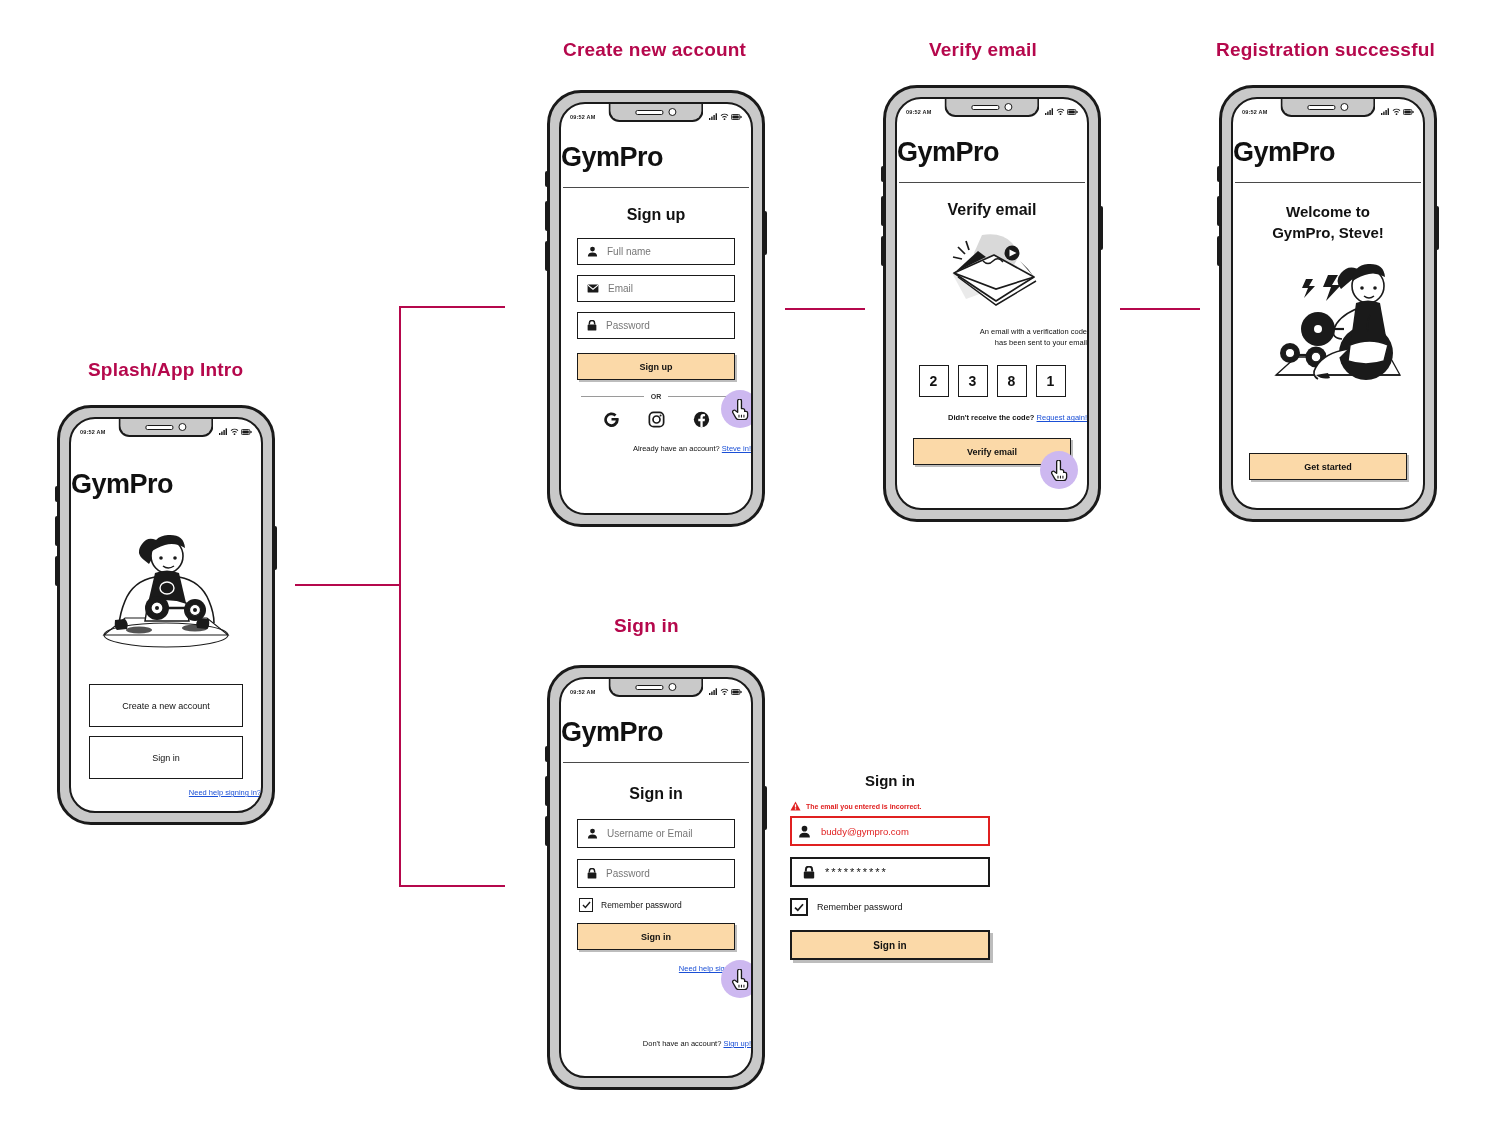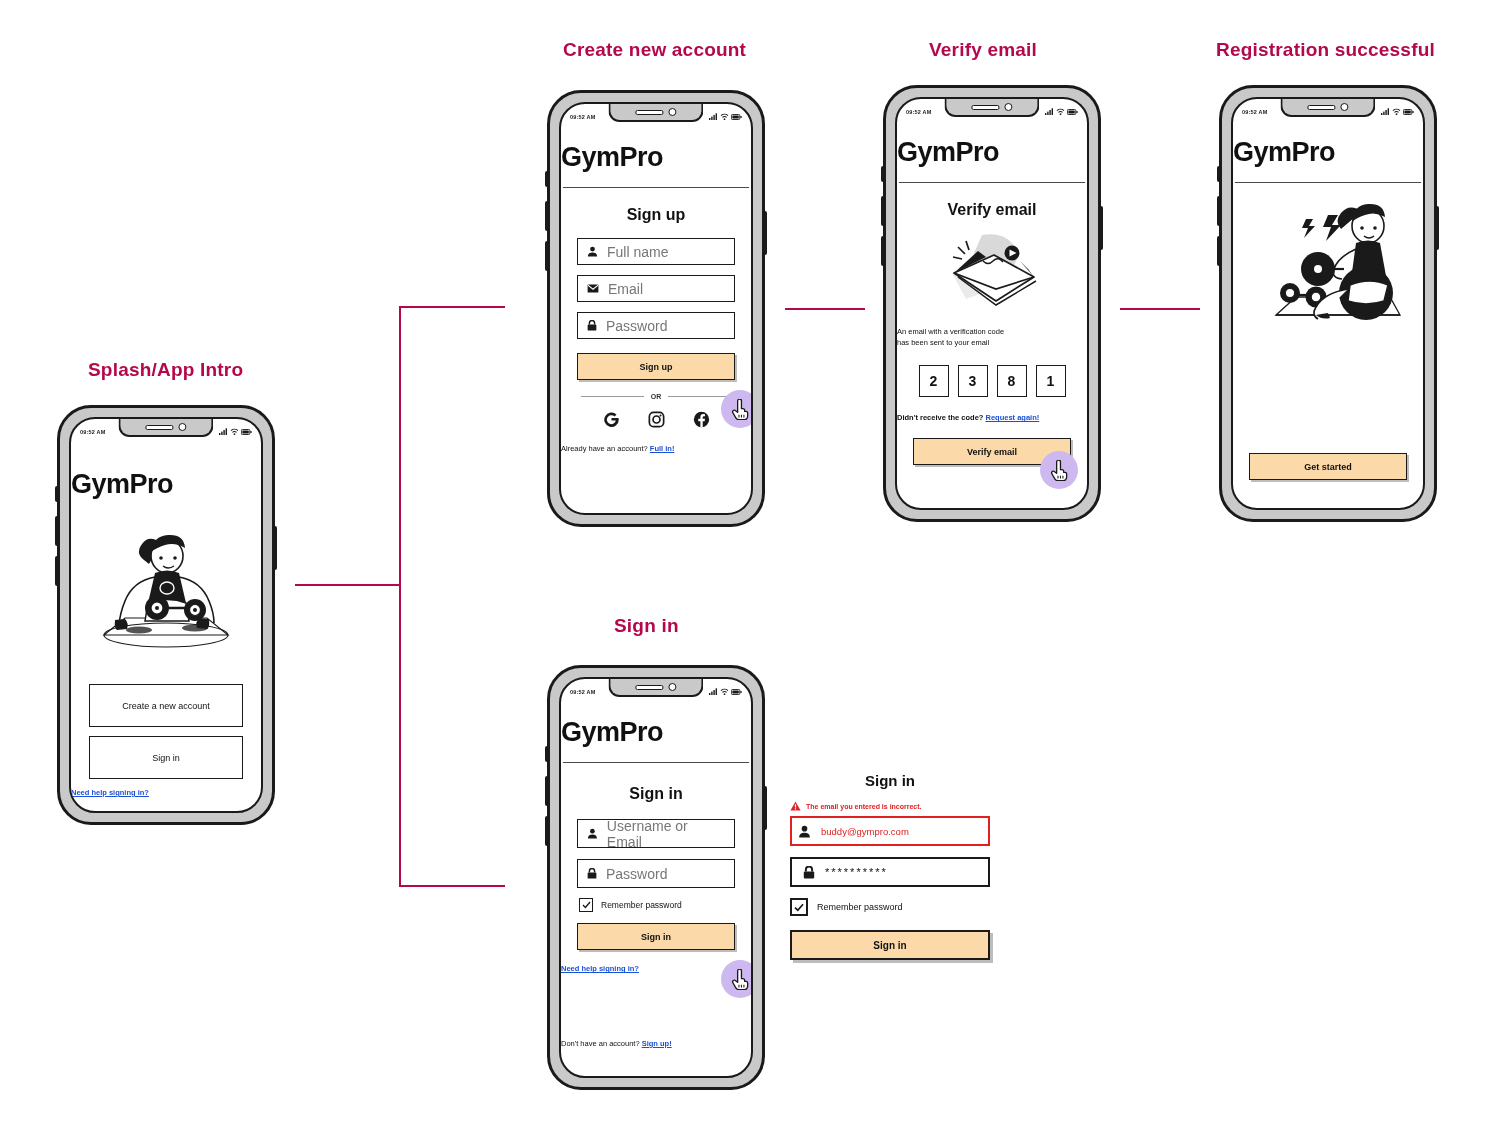--- a/index.html
+++ b/index.html
@@ -42,31 +42,31 @@
   .sb-right svg{display:block;}
 
   
   .brand{text-align:left;font-size:27px;font-weight:700;letter-spacing:-.5px;
          color:#111;padding:16px 0 14px;}
   .rule{height:1.4px;background:#4a4a4a;margin:0 2px;}
   .scr-title{text-align:center;font-size:16px;font-weight:700;color:#111;margin:18px 0 14px;}
 
   .field{box-sizing:border-box;display:flex;align-items:center;gap:9px;
          height:27px;margin:0 16px 10px;border:1.6px solid #1a1a1a;background:#fff;
-         padding:0 9px;font-size:14px;color:#777;}
+         padding:0 9px;font-size:10px;color:#777;}
   .field .fval{color:#777;}
   .cta{box-sizing:border-box;position:relative;margin:14px 16px 0;height:27px;
        background:#fbd9a8;border:1.6px solid #1a1a1a;display:flex;align-items:center;
        justify-content:center;font-size:9px;font-weight:700;color:#111;
        box-shadow:2px 2px 0 #bdbdbd;}
   .outline-btn{box-sizing:border-box;margin:0 18px 9px;height:43px;background:#fff;
        border:1.6px solid #1a1a1a;display:flex;align-items:center;justify-content:center;
        font-size:9px;font-weight:500;color:#111;}
-  .link{color:#1a4fd6;text-decoration:underline;font-weight:700;}
-  .center-note{text-align:left;font-size:7.5px;color:#111;}
+  .link{color:#1a4fd6;text-decoration:underline;font-weight:400;}
+  .center-note{text-align:right;font-size:7.5px;color:#111;}
 
   
   .or-row{display:flex;align-items:center;gap:7px;margin:13px 20px 0;}
   .or-row .ln{flex:1;height:1px;background:#9a9a9a;}
   .or-row .or{font-size:7px;font-weight:700;color:#333;}
   .socials{display:flex;justify-content:center;gap:28px;margin-top:11px;}
   .socials svg{display:block;}
 
   
   .cursor{position:absolute;width:38px;height:38px;border-radius:50%;
@@ -279,21 +279,21 @@
           <circle cx="14.8" cy="5.3" r="1.2" fill="#1a1a1a"></circle>
         </svg>
         <svg width="17" height="17" viewBox="0 0 20 20">
           <circle cx="10" cy="10" r="9" fill="#1a1a1a"></circle>
           <path d="M11.4 19 v-7 h2.3 l.4 -2.8 h-2.7 v-1.7 q0 -1.2 1.4 -1.2 h1.4 V3.8 a17 17 0 0 0 -2.2 -.13 q-3.3 0 -3.3 3.4 v2.1 H6.2 V12 h2.5 v7 Z" fill="#fff"></path>
         </svg>
       </div>
 
       <div class="center-note" style="margin-top:16px;">
         <span>Already have an account?</span>
-        <span class="link">Full in!</span>
+        <span class="link">Steve in!</span>
       </div>
     </div>
   </div>
 
   <div class="phone" style="left:883px;top:85px;width:218px;height:437px;">
     <div class="btn-side l1"></div>
     <div class="btn-side l2"></div>
     <div class="btn-side l3"></div>
     <div class="btn-side r1"></div>
     <div class="screen">
@@ -404,20 +404,24 @@
               <rect x="0.4" y="0.5" width="10" height="6" rx="1.4" fill="none" stroke="#1a1a1a" stroke-width="1.1"></rect>
               <rect x="1.6" y="1.7" width="7.6" height="3.6" rx="0.6" fill="#1a1a1a"></rect>
               <rect x="11" y="2.2" width="1.6" height="2.6" rx="0.7" fill="#1a1a1a"></rect>
             </svg>
         </span>
       </div>
 
       <div class="brand">GymPro</div>
       <div class="rule"></div>
 
+      <div style="text-align:center;margin-top:18px;font-size:15px;font-weight:700;color:#111;line-height:1.4;">
+        <div>Welcome to</div>
+        <div>GymPro, Steve!</div>
+      </div>
 
       <div style="display:flex;justify-content:center;margin-top:10px;">
         <svg width="168" height="140" viewBox="0 0 168 140">
           <path d="M32 122 L52 104 L146 104 L156 122 Z" fill="none" stroke="#1a1a1a" stroke-width="1.3"></path>
           <line x1="32" y1="122" x2="156" y2="122" stroke="#1a1a1a" stroke-width="1.3"></line>
           <circle cx="122" cy="100" r="27" fill="#1a1a1a"></circle>
           <line x1="44" y1="102" x2="76" y2="102" stroke="#1a1a1a" stroke-width="2.2"></line>
           <circle cx="46" cy="100" r="10" fill="#1a1a1a"></circle>
             <circle cx="46" cy="100" r="4.6" fill="#fff" stroke="#1a1a1a" stroke-width="1.1"></circle>
           <circle cx="72" cy="104" r="10.5" fill="#1a1a1a"></circle>

